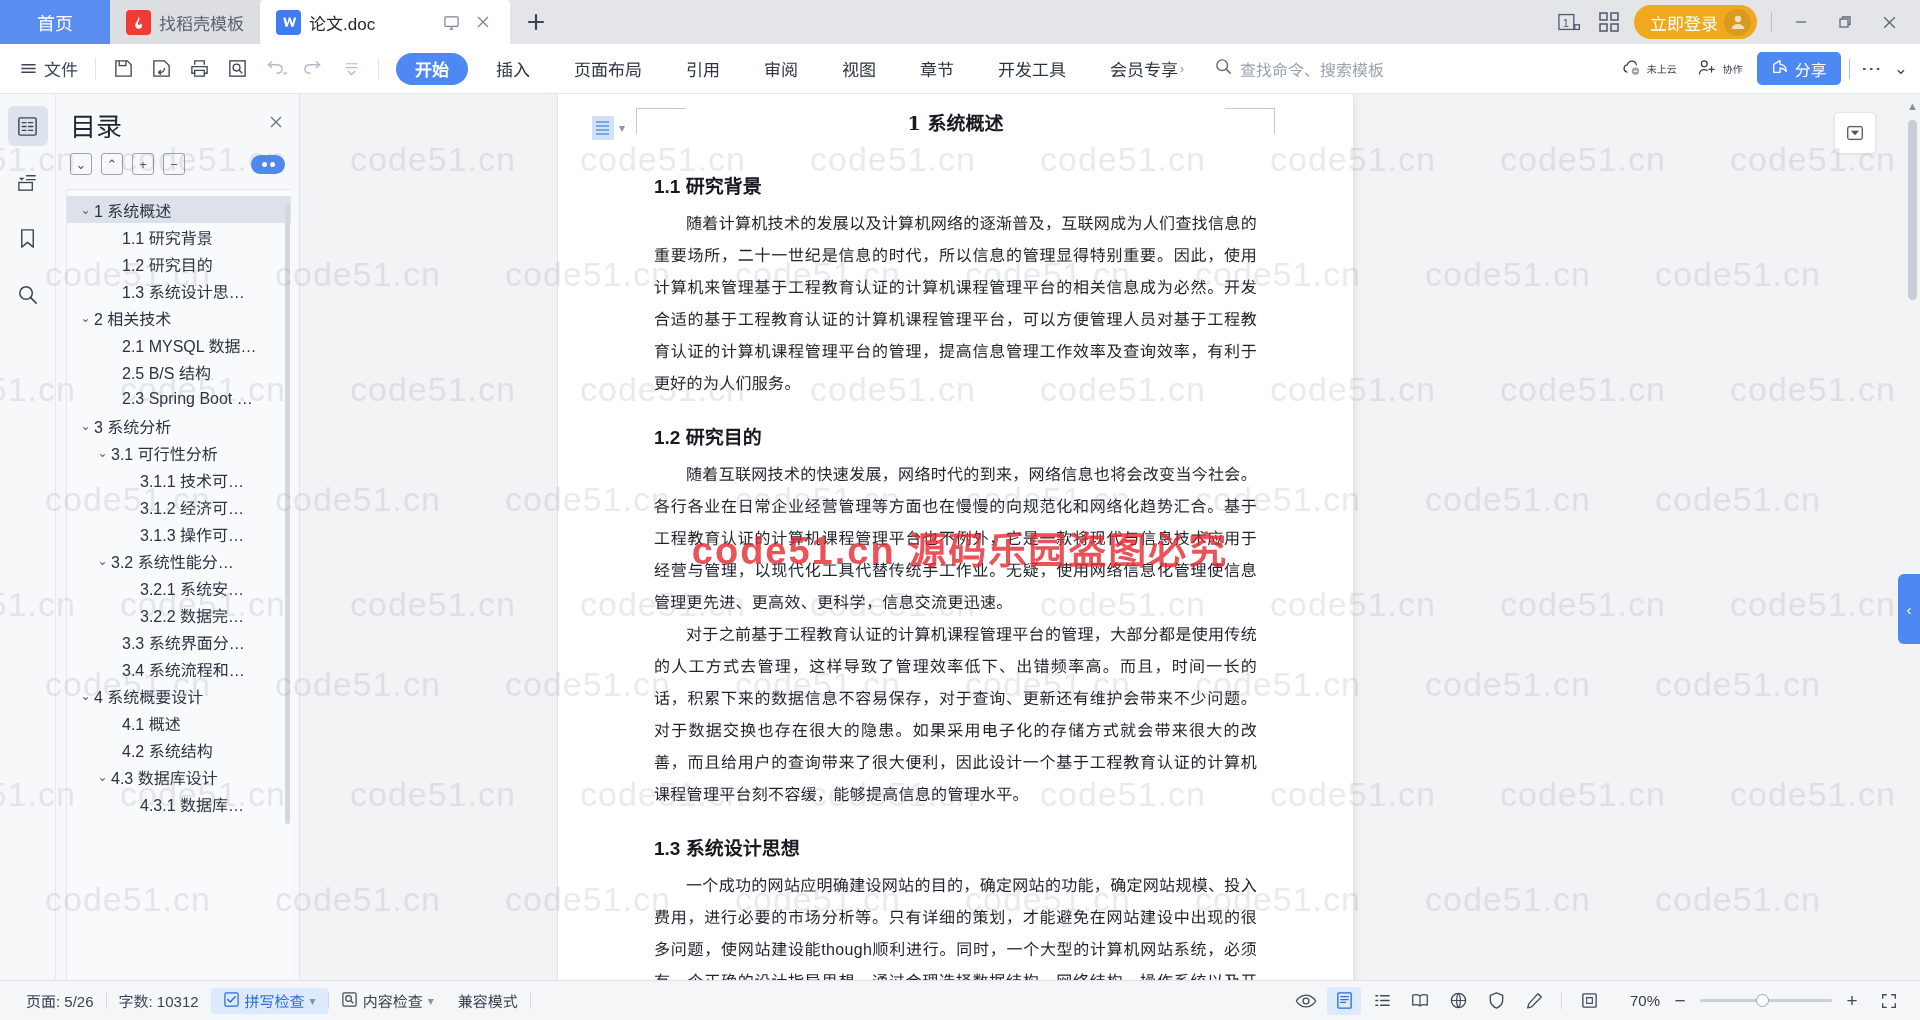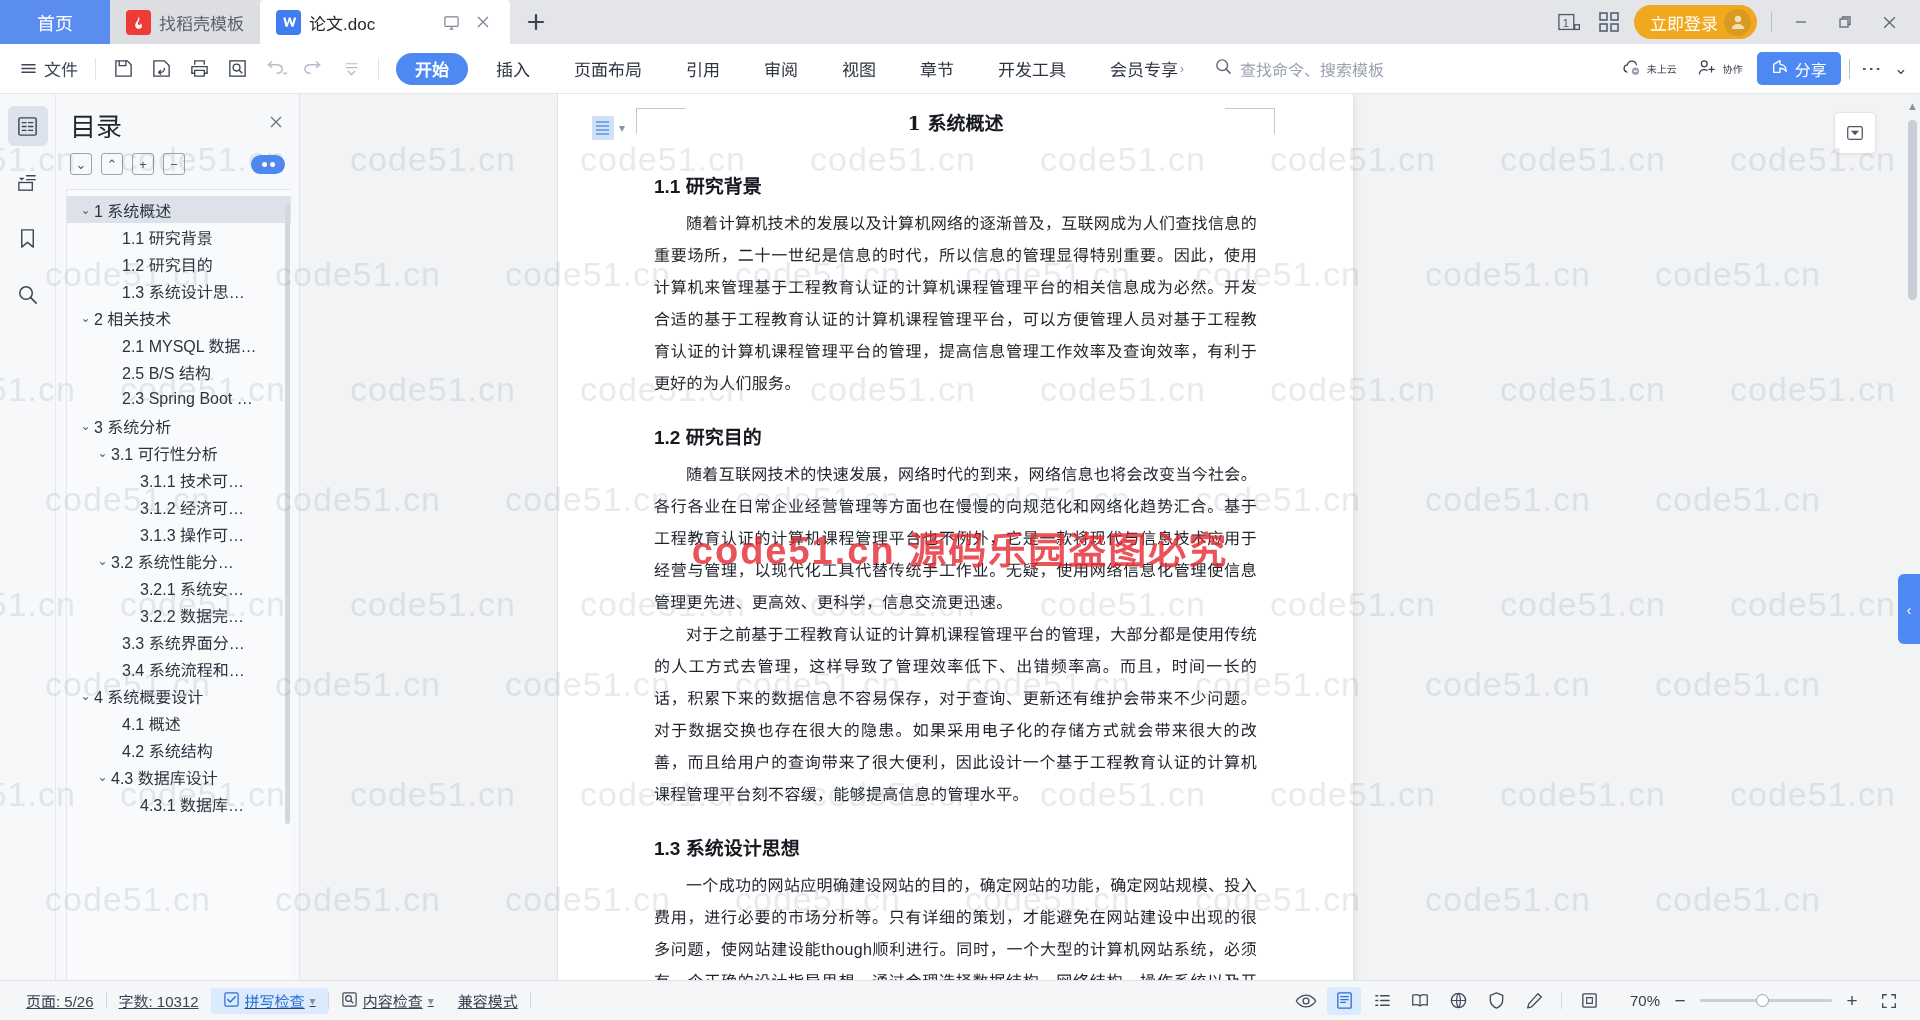--- a/index.html
+++ b/index.html
@@ -208,21 +208,21 @@
     background: #c8cdd6; border-radius: 5px;
   }
   .vscroll-up { position: absolute; right: 2px; top: 6px; color: #8a91a0; font-size: 11px; }
 
   
   .statusbar {
     position: absolute; left: 0; bottom: 0; width: 1920px; height: 40px;
     background: #f5f6f8; border-top: 1px solid #e2e4e9;
     display: flex; align-items: center; z-index: 40; font-size: 15px; color: #3a4352;
   }
-  .sb-left { display: flex; align-items: center; gap: 0; padding-left: 14px; text-decoration: underline; }
+  .sb-left { display: flex; align-items: center; gap: 0; padding-left: 14px; }
   .sb-item { display: flex; align-items: center; gap: 5px; padding: 0 12px;
              height: 26px; white-space: nowrap; }
   .sb-item.hl { background: #dbeafd; border-radius: 3px; color: #2b6fd6; }
   .sb-sep { width: 1px; height: 17px; background: #d2d6dd; }
   .sb-right { margin-left: auto; display: flex; align-items: center;
               gap: 4px; padding-right: 14px; }
   .sb-ico { width: 34px; height: 28px; display: flex; align-items: center;
             justify-content: center; color: #414a59; border-radius: 4px; }
   .sb-ico.on { background: #dbeafd; color: #2b6fd6; }
   .zoom-ctl { display: flex; align-items: center; gap: 10px; padding-left: 8px; }

